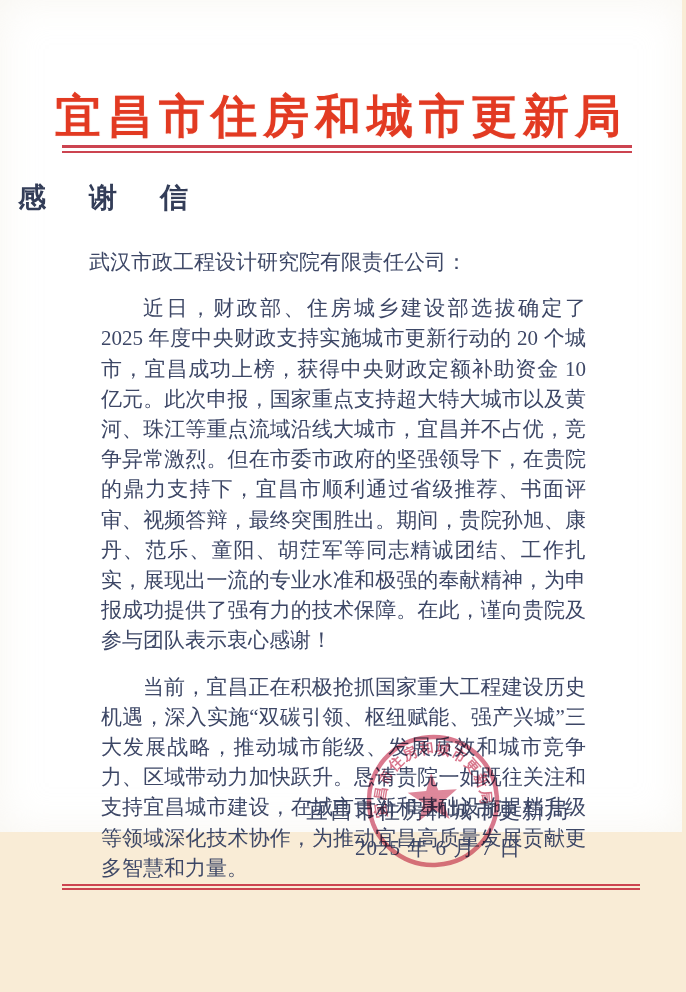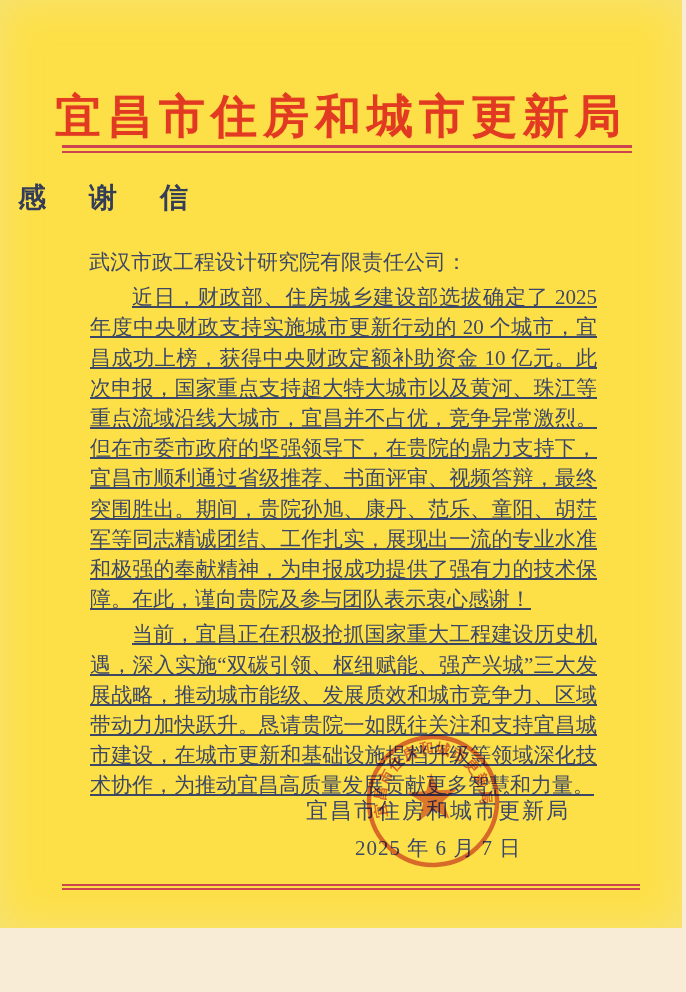--- a/index.html
+++ b/index.html
@@ -13,22 +13,22 @@
     width: 686px;
     height: 992px;
     background: #f9ecd6;
     overflow: hidden;
   }
   .page {
     position: absolute;
     top: 0;
     left: 0;
     width: 682px;
-    height: 928px;
-    background: #fde047;
+    height: 832px;
+    background: #ffffff;
     box-shadow: inset 0 0 40px rgba(235, 228, 215, 0.35);
   }
   .letterhead-title {
     position: absolute;
     top: 86px;
     left: 0;
     width: 682px;
     text-align: center;
     font-size: 46px;
     font-weight: bold;
@@ -65,23 +65,22 @@
     font-size: 21px;
     line-height: 30.2px;
     color: #3d4766;
     text-align: justify;
     text-justify: inter-ideograph;
   }
   .letter-body .salutation {
     margin: 4px;
   }
   .letter-body p.para {
-    margin: 5px;
+    margin: 16px;
     text-indent: 2em;
-    text-decoration: underline;
   }
   .signature-block {
     position: absolute;
     top: 796px;
     left: 288px;
     width: 300px;
     text-align: center;
     color: #3d4766;
   }
   .signature-org {

